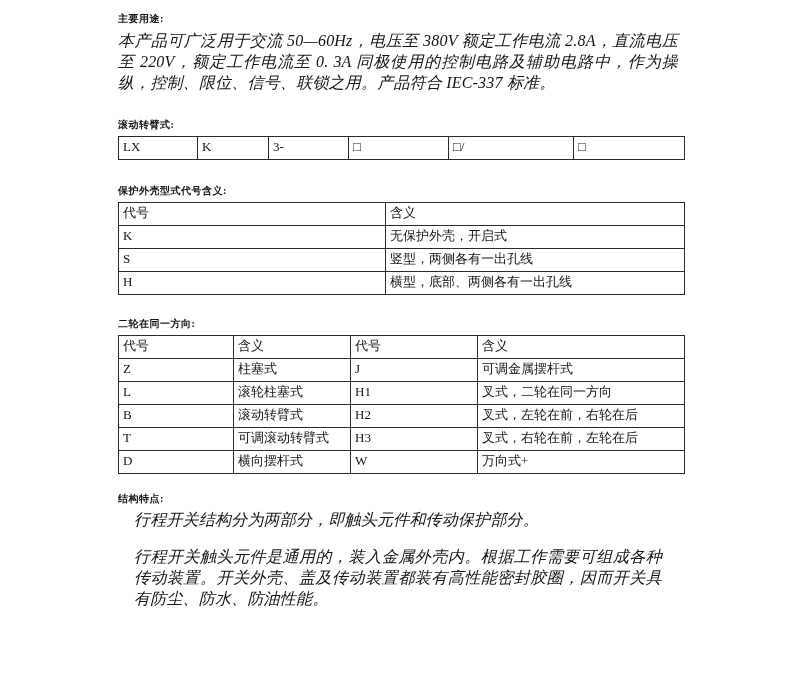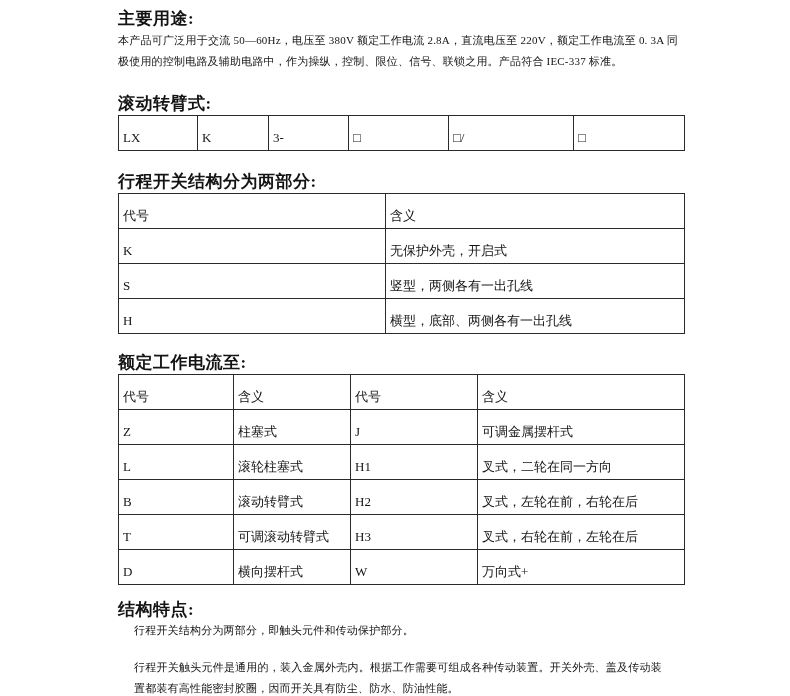--- a/index.html
+++ b/index.html
@@ -14,43 +14,44 @@
     font-family: "Liberation Serif", "DejaVu Serif", serif;
     color: #141414;
   }
   .page {
     position: absolute;
     left: 118px;
     top: 10px;
     width: 560px;
   }
   .heading {
-    font-size: 17px;
+    font-size: 10px;
     font-weight: bold;
     line-height: 17px;
     margin: 0;
     letter-spacing: 0.5px;
   }
   .para {
-    font-size: 11px;
+    font-size: 16px;
     line-height: 21px;
     margin: 3px 0 0 0;
     text-align: justify;
     letter-spacing: 0.2px;
+    font-style: italic;
   }
   .doc-table {
     border-collapse: collapse;
     table-layout: fixed;
     width: 566px;
     margin-top: 3px;
     font-size: 13px;
   }
   .doc-table td {
     border: 1px solid #2a2a2a;
-    padding: 13px 2px 3px 4px;
+    padding: 1px 2px 3px 4px;
     height: 18px;
     vertical-align: middle;
     white-space: nowrap;
     overflow: hidden;
     line-height: 16px;
   }
   .mt-model     { margin-top: 23px; }
   .mt-enclosure { margin-top: 22px; }
   .mt-operation { margin-top: 20px; }
   .mt-structure { margin-top: 16px; }
@@ -80,21 +81,21 @@
         <td>LX</td>
         <td>K</td>
         <td>3-</td>
         <td>□</td>
         <td>□/</td>
         <td>□</td>
       </tr>
     </tbody>
   </table>
 
-  <h3 class="heading mt-enclosure">行程开关结构分为两部分:</h3>
+  <h3 class="heading mt-enclosure">保护外壳型式代号含义:</h3>
   <table class="doc-table">
     <colgroup>
       <col style="width:267px">
         <col style="width:299px">
     </colgroup>
     <tbody>
       <tr>
         <td>代号</td>
         <td>含义</td>
       </tr>
@@ -106,21 +107,21 @@
         <td>S</td>
         <td>竖型，两侧各有一出孔线</td>
       </tr>
       <tr>
         <td>H</td>
         <td>横型，底部、两侧各有一出孔线</td>
       </tr>
     </tbody>
   </table>
 
-  <h3 class="heading mt-operation">额定工作电流至:</h3>
+  <h3 class="heading mt-operation">二轮在同一方向:</h3>
   <table class="doc-table">
     <colgroup>
       <col style="width:115px">
         <col style="width:117px">
         <col style="width:127px">
         <col style="width:207px">
     </colgroup>
     <tbody>
       <tr>
         <td>代号</td>

